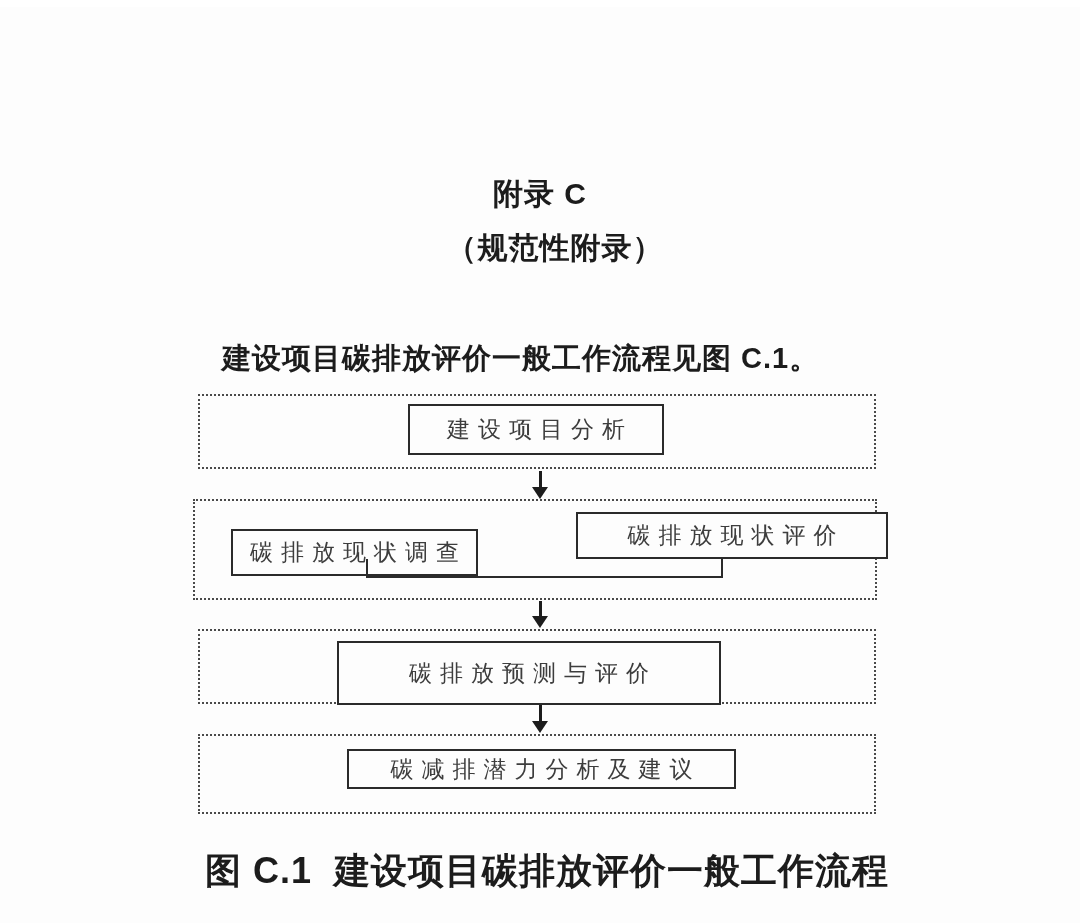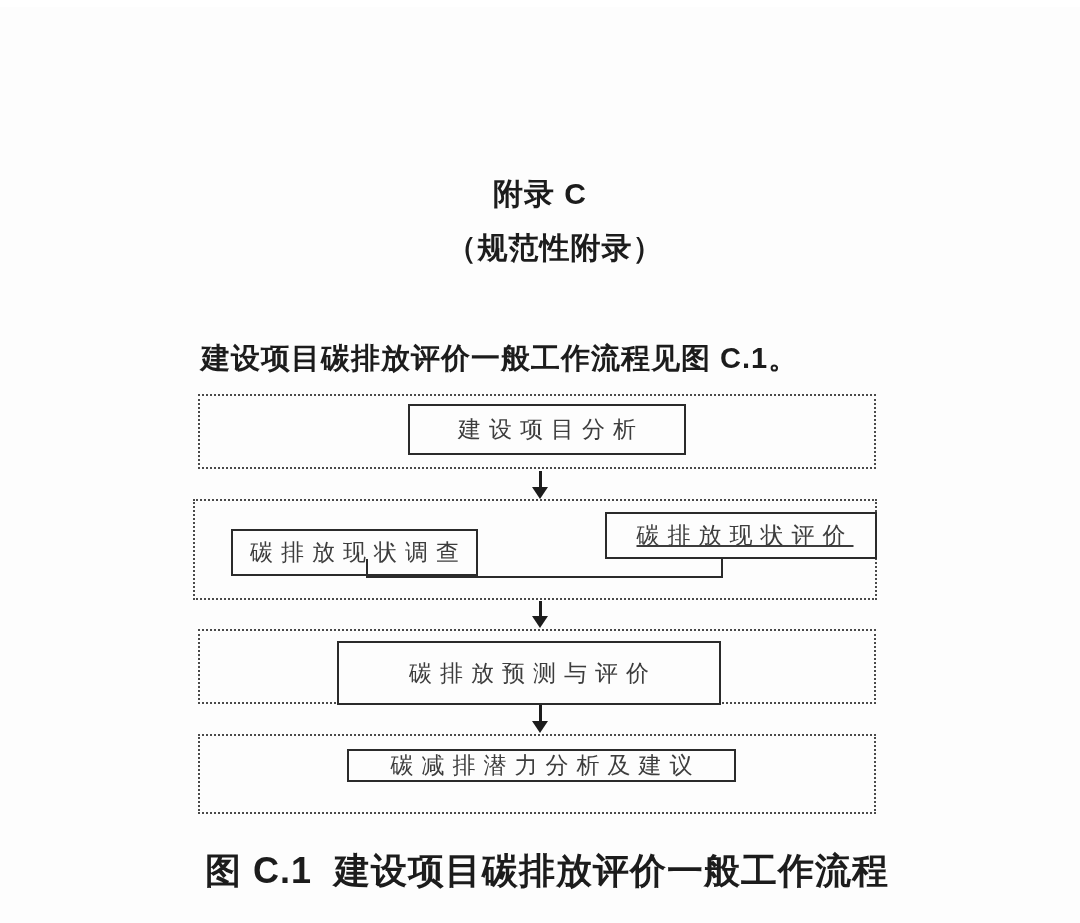--- a/index.html
+++ b/index.html
@@ -26,21 +26,21 @@
     line-height: 34px;
     color: var(--ink, #1c1c1c);
     letter-spacing: 1px;
     white-space: pre;
   }
   .h-appendix   { top: 170px; }
   .h-normative  { top: 224px; padding-left: 15px; }
   .h-title      { top: 278px; }
   .intro {
     position: absolute;
-    left: 201px;
+    left: 222px;
     top: 334px;
     font-weight: 700;
     font-size: 29px;
     line-height: 34px;
     color: var(--ink, #1c1c1c);
     letter-spacing: 1px;
     white-space: pre;
   }
   .dotted-frame {
     position: absolute;
@@ -61,25 +61,25 @@
     font-family: "Liberation Serif", serif;
     font-size: 23px;
     letter-spacing: 8px;
     padding-left: 8px; 
     display: flex;
     align-items: center;
     justify-content: center;
     text-align: center;
     white-space: nowrap;
   }
-  .node-a  { left: 408px; top: 397px; width: 278px; height: 51px; }
+  .node-a  { left: 408px; top: 397px; width: 256px; height: 51px; }
   .node-b1 { left: 231px; top: 522px; width: 247px; height: 47px; text-align: center; }
-  .node-b2 { left: 605px; top: 505px; width: 272px; height: 47px; text-decoration: underline; }
+  .node-b2 { left: 576px; top: 505px; width: 312px; height: 47px; }
   .node-c  { left: 337px; top: 634px; width: 384px; height: 64px; }
-  .node-d  { left: 347px; top: 742px; width: 389px; height: 33px; }
+  .node-d  { left: 347px; top: 742px; width: 389px; height: 40px; }
   .arrow {
     position: absolute;
     width: 16px;
     display: flex;
     flex-direction: column;
     align-items: center;
   }
   .arrow .shaft {
     width: 3px;
     background: var(--ink, #1c1c1c);

